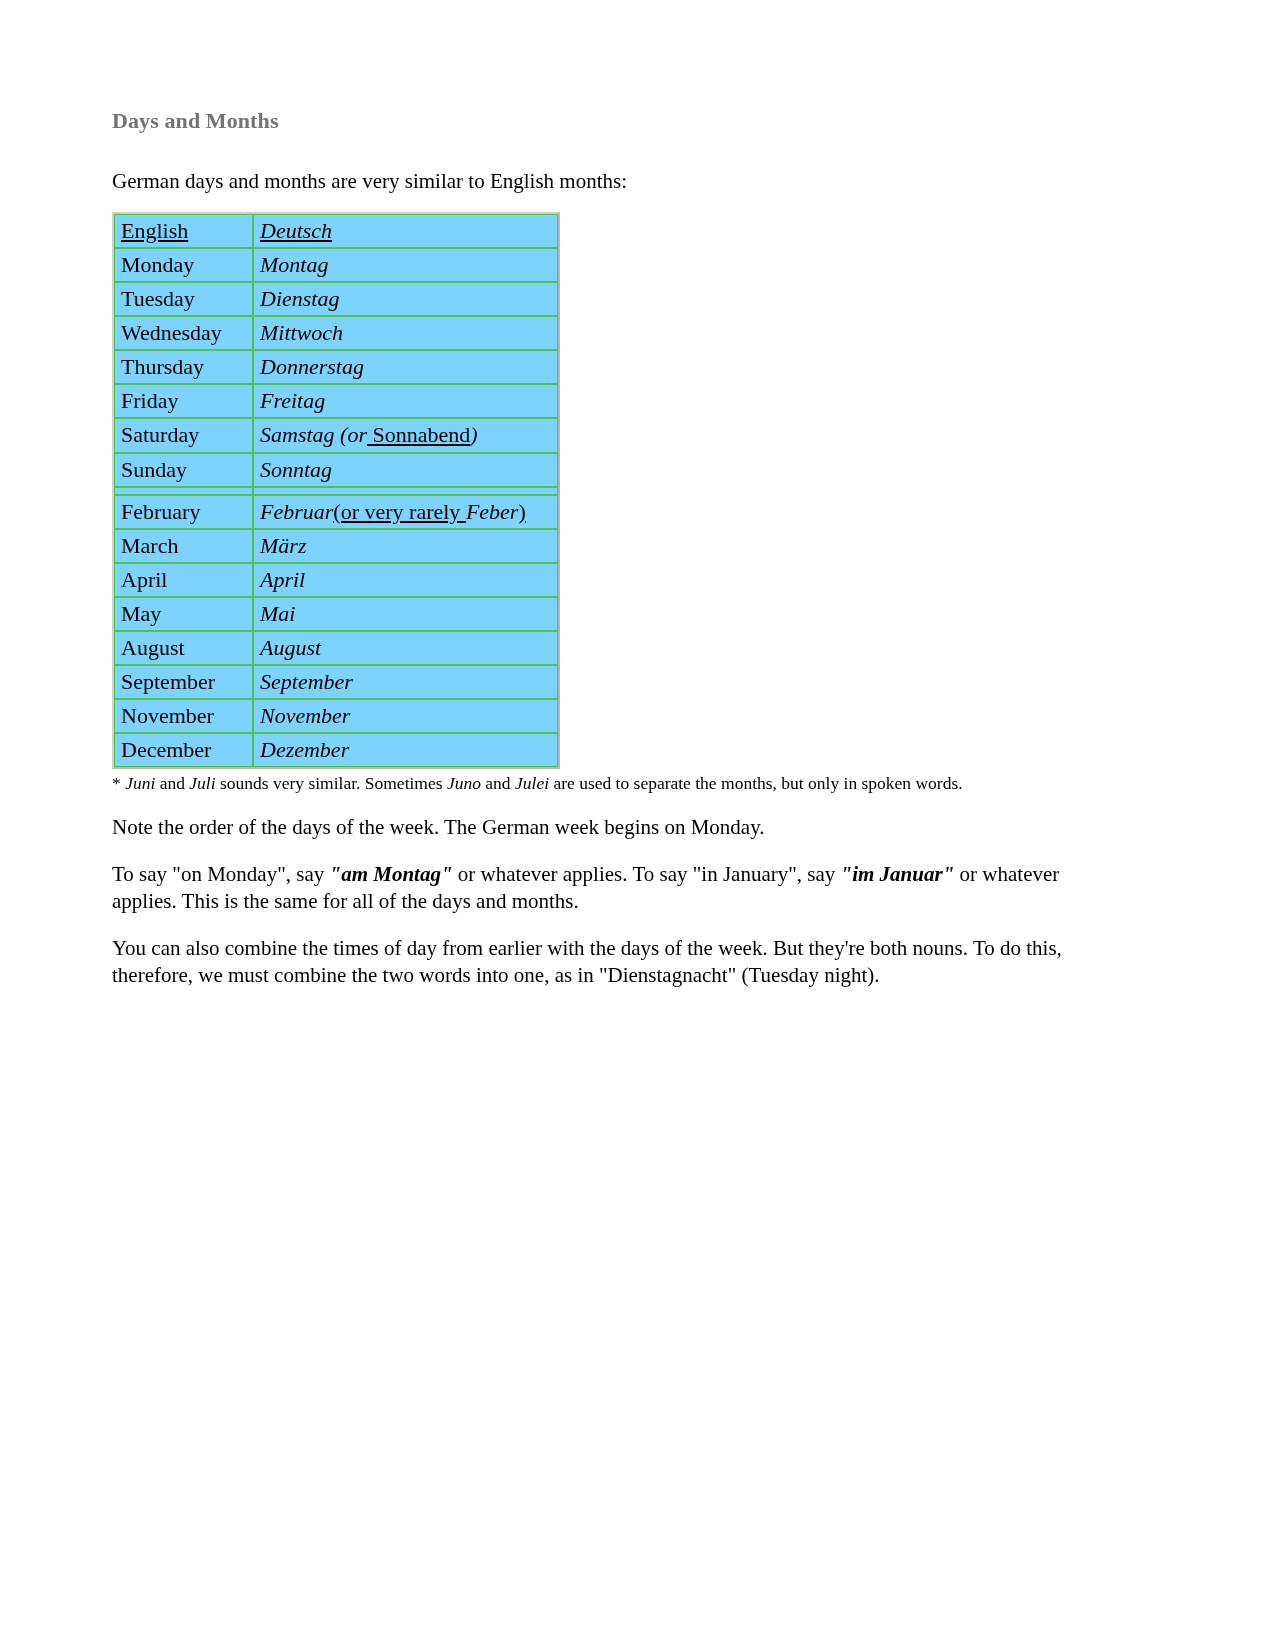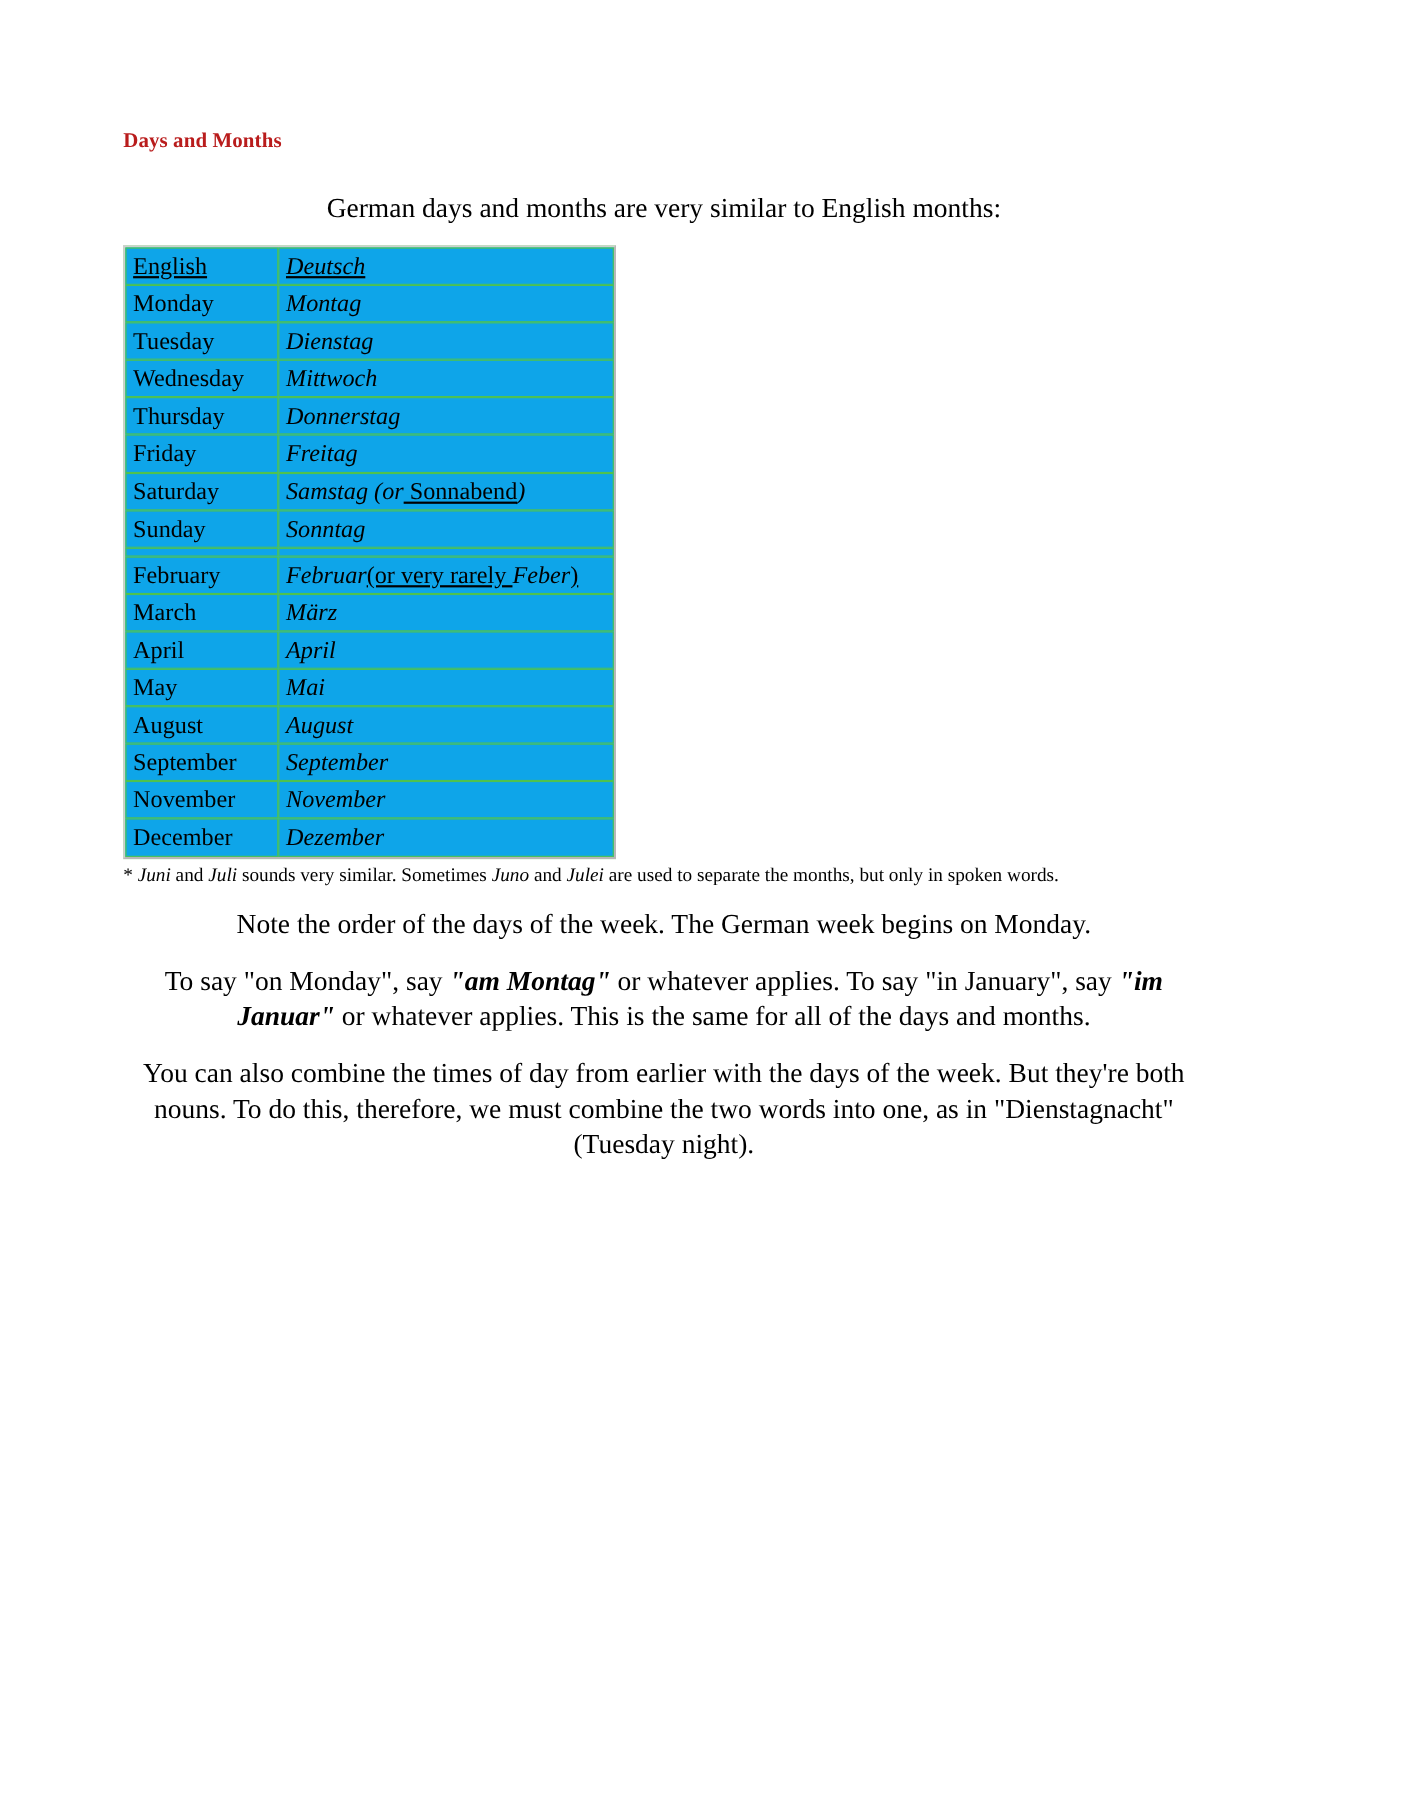--- a/index.html
+++ b/index.html
@@ -15,48 +15,47 @@
     overflow: hidden;
   }
   .page {
     position: relative;
     width: 1275px;
     height: 1650px;
     box-sizing: border-box;
     padding: 108px 180px 0 112px;
   }
   h1.page-title {
-    font-size: 19px;
+    font-size: 22px;
     font-weight: bold;
-    color: #b91c1c;
-    margin: 10px 0 34px 0;
+    color: #737373;
+    margin: 0 0 34px 0;
     letter-spacing: 0.1px;
   }
   p.para {
-    font-size: 25px;
+    font-size: 21px;
     line-height: 1.28;
     margin: 0 0 20px 0;
-    text-align: center;
   }
   p.intro {
     margin-bottom: 17px;
   }
   table.dm-table {
     border-collapse: separate;
     border-spacing: 0;
     background: #7dfa7d;
     border: 2px solid #b7b7b7;
     border-top-color: #cfcfcf;
     border-left-color: #cfcfcf;
     margin: 0 0 4px 0;
     width: 428px;
     table-layout: fixed;
   }
   table.dm-table td {
-    background: #0ea5e9;
+    background: #7dd3fc;
     border: 1px solid #4fc24f;
     padding: 4px 5px 5px 6px;
     font-size: 22px;
     line-height: 1.05;
     vertical-align: middle;
     white-space: nowrap;
     overflow: visible;
   }
   table.dm-table td.col-en {
     width: 126px;

